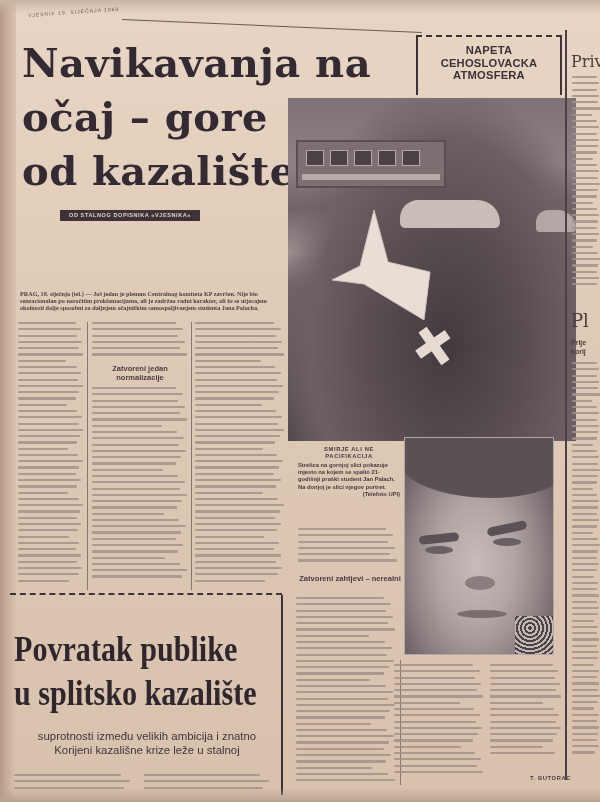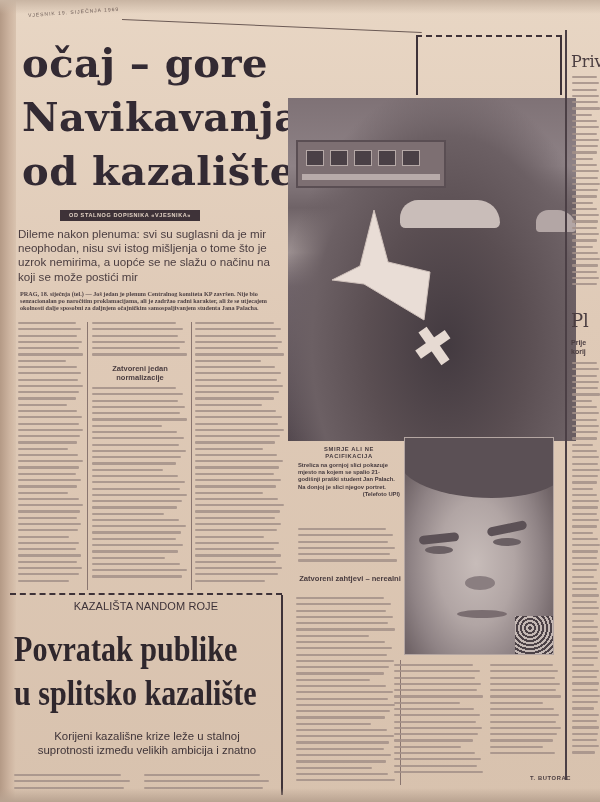--- a/index.html
+++ b/index.html
@@ -178,27 +178,26 @@
 <body>
 
 <div class="page">
   <div class="binding-edge"></div>
   <div class="top-shadow"></div>
 
   <div class="folio">VJESNIK   19. SIJEČNJA 1969</div>
   <div class="folio-rule"></div>
 
   <div class="headline">
+    <span>Navikavanja na</span>
     <span>očaj – gore</span>
-    <span>Navikavanja na</span>
     <span>od kazalište</span>
   </div>
 
   <div class="byline-bar">OD STALNOG DOPISNIKA «VJESNIKA»</div>
-  <div class="lede">Dileme nakon plenuma: svi su suglasni da je mir neophodan, nisu svi istog mišljenja o tome što je uzrok nemirima, a uopće se ne slažu o načinu na koji se može postići mir</div>
   <div class="dateline">PRAG, 18. siječnja (tel.) — Još jedan je plenum Centralnog komiteta KP završen. Nije bio senzacionalan po naročitim proklamacijama, ali je zadržao radni karakter, ali že se utjecajem okolnosti dalje sposobni za daljnjem očajničkim samospaljivanjem studenta Jana Palacha.</div>
 
   <div class="col" id="colA" style="left:18px; top:322px; width:66px; height:270px;">
       <div class="ln" style="width: 88%;"></div>
       <div class="ln" style="width: 95%;"></div>
       <div class="ln" style="width: 90%;"></div>
       <div class="ln" style="width: 97%;"></div>
       <div class="ln" style="width: 92%;"></div>
       <div class="ln" style="width: 99%;"></div>
       <div class="ln" style="width: 73%;"></div>
@@ -321,20 +320,25 @@
       <div class="ln" style="width: 93%;"></div>
       <div class="ln" style="width: 88%;"></div>
       <div class="ln" style="width: 95%;"></div>
       <div class="ln" style="width: 90%;"></div>
       <div class="ln" style="width: 97%;"></div>
       <div class="ln" style="width: 92%;"></div>
       <div class="ln" style="width: 78%;"></div>
     </div>
 
   <div class="kicker-box"></div>
+  <div class="kicker">
+    <div>NAPETA</div>
+    <div>CEHOSLOVACKA</div>
+    <div>ATMOSFERA</div>
+  </div>
 
   <div class="photo1">
     <div class="tram">
       <div class="tram-win" style="left:8px"></div>
       <div class="tram-win" style="left:32px"></div>
       <div class="tram-win" style="left:56px"></div>
       <div class="tram-win" style="left:80px"></div>
       <div class="tram-win" style="left:104px"></div>
       <div class="tram-stripe"></div>
     </div>
@@ -555,29 +559,28 @@
       <div class="ln" style="width: 98%;"></div>
       <div class="ln" style="width: 93%;"></div>
       <div class="ln" style="width: 88%;"></div>
       <div class="ln" style="width: 95%;"></div>
       <div class="ln" style="width: 81%;"></div>
     </div>
 
   <div class="box2-top"></div>
   <div class="box2-right"></div>
   <div class="kicker2">
-    <div>KAZALIŠTA NANDOM ROJE</div>
   </div>
   <div class="headline2">
     <div>Povratak publike</div>
     <div>u splitsko kazalište</div>
   </div>
   <div class="deck2">
+    <div>suprotnosti između velikih ambicija i znatno</div>
     <div>Korijeni kazališne krize leže u stalnoj</div>
-    <div>suprotnosti između velikih ambicija i znatno</div>
   </div>
   <div class="col" id="colG" style="left:14px; top:774px; width:122px; height:24px;">
       <div class="ln" style="width: 88%;"></div>
       <div class="ln" style="width: 95%;"></div>
       <div class="ln" style="width: 90%;"></div>
     </div>
   <div class="col" id="colH" style="left:144px; top:774px; width:132px; height:24px;">
       <div class="ln" style="width: 88%;"></div>
       <div class="ln" style="width: 95%;"></div>
       <div class="ln" style="width: 90%;"></div>

